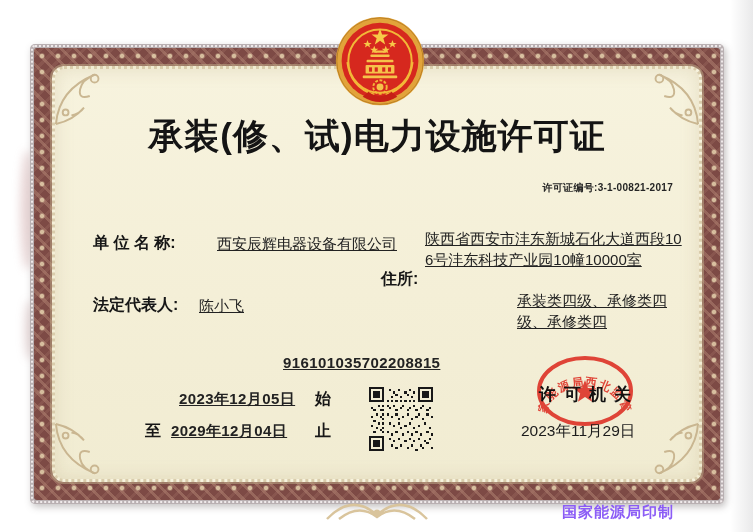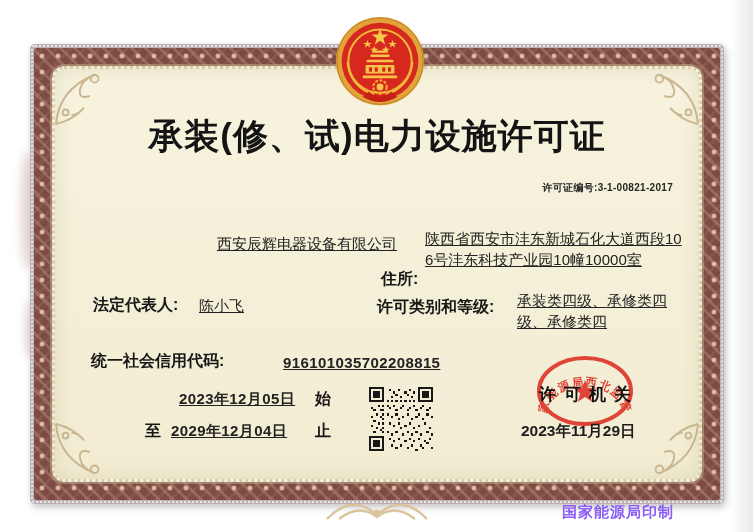--- a/index.html
+++ b/index.html
@@ -54,21 +54,21 @@
   .val.multi{white-space:normal;line-height:21px;}
   .digits{letter-spacing:.4px;font-weight:600;}
   .qr{position:absolute;left:314px;top:318px;width:64px;height:64px;}
   .qr path,.qr rect{fill:#181818;}
   .qr rect{width:1px;height:1px;}
   .seal-svg{position:absolute;left:472px;top:282px;width:116px;height:80px;opacity:.92;}
   .authority{
     position:absolute;left:450px;top:314px;width:168px;text-align:center;
     font-size:17px;font-weight:800;color:#111;letter-spacing:8px;
   }
-  .seal-date{position:absolute;left:466px;top:352px;font-size:15.5px;font-weight:700;}
+  .seal-date{position:absolute;left:466px;top:352px;font-size:15.5px;font-weight:400;}
   .printed-by{
     position:absolute;left:562px;top:503px;font-size:15px;font-weight:600;
     color:#8b5cf6;letter-spacing:1px;z-index:2;
   }
   .smudge{position:absolute;border-radius:50%;filter:blur(4px);}
   .smudge.a{left:20px;top:150px;width:14px;height:120px;background:rgba(176,110,110,.28);}
   .smudge.b{left:24px;top:300px;width:10px;height:60px;background:rgba(150,90,90,.22);}
 </style>
 </head>
 <body>
@@ -116,38 +116,37 @@
         <circle cx="42" cy="11" r="4"></circle>
         <circle cx="12" cy="46" r="3"></circle>
       </g>
     </svg>
 
     <div class="content">
       <div class="title">承装(修、试)电力设施许可证</div>
 
       <div class="regnum"><span>许可证编号:</span><span>3-1-00821-2017</span></div>
 
+      <div class="lbl" style="left:38px;top:164px;">单 位 名 称:</div>
       <div class="val" style="left:162px;top:166px;">西安辰辉电器设备有限公司</div>
 
       <div class="lbl" style="left:326px;top:168px;margin-top:32px;">住所:</div>
       <div class="val multi" style="left:370px;top:159px;width:276px;">
         <span>陕西省西安市沣东新城石化大道西段10</span><br>
         <span>6号沣东科技产业园10幢10000室</span>
       </div>
 
       <div class="lbl" style="left:38px;top:226px;">法定代表人:</div>
       <div class="val" style="left:144px;top:228px;">陈小飞</div>
 
-      <div class="lbl" style="left:322px;top:228px;">许可类别和等级:</div>
       <div class="val multi" style="left:462px;top:221px;width:180px;">
         <span>承装类四级、承修类四</span><br>
         <span>级、承修类四</span>
       </div>
 
-      <div class="lbl" style="left:36px;top:282px;">统一社会信用代码:</div>
       <div class="val digits" style="left:228px;top:285px;">916101035702208815</div>
 
       <div class="val digits" style="left:124px;top:321px;">2023年12月05日</div>
       <div class="lbl" style="left:260px;top:320px;">始</div>
 
       <div class="lbl" style="left:90px;top:352px;">至</div>
       <div class="val digits" style="left:116px;top:353px;">2029年12月04日</div>
       <div class="lbl" style="left:260px;top:352px;">止</div>
 
       <svg class="qr" viewBox="0 0 29 29" shape-rendering="crispEdges">

